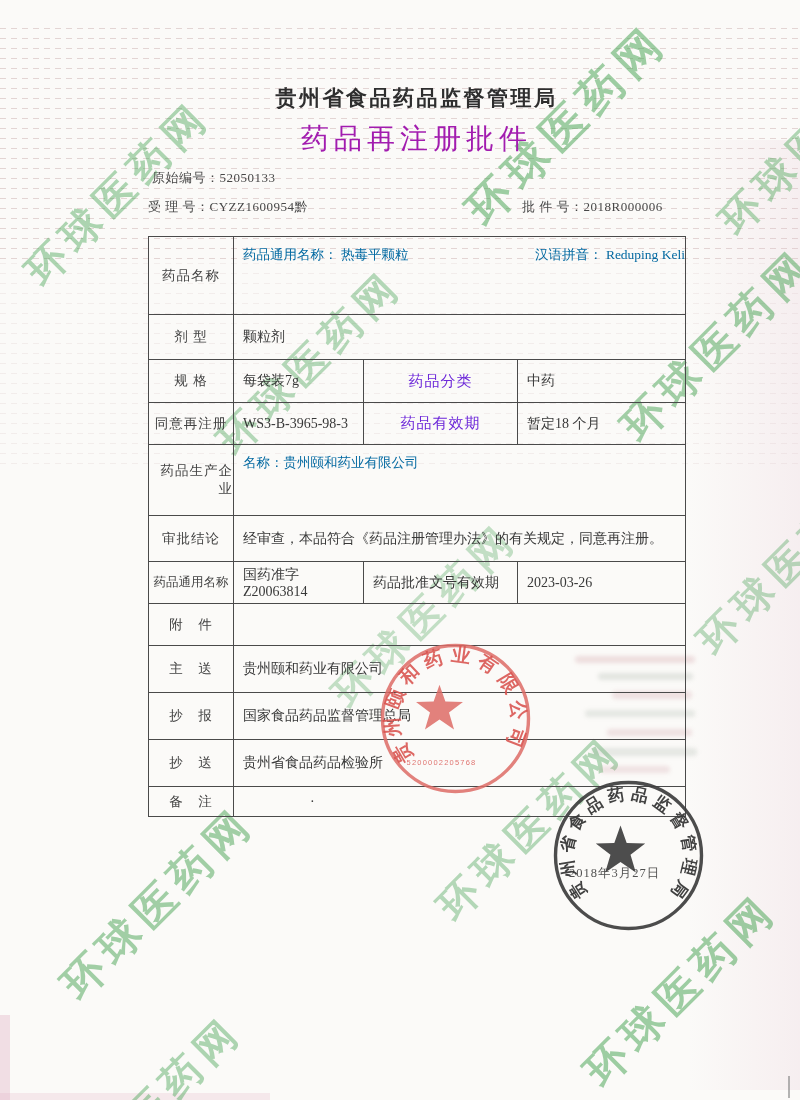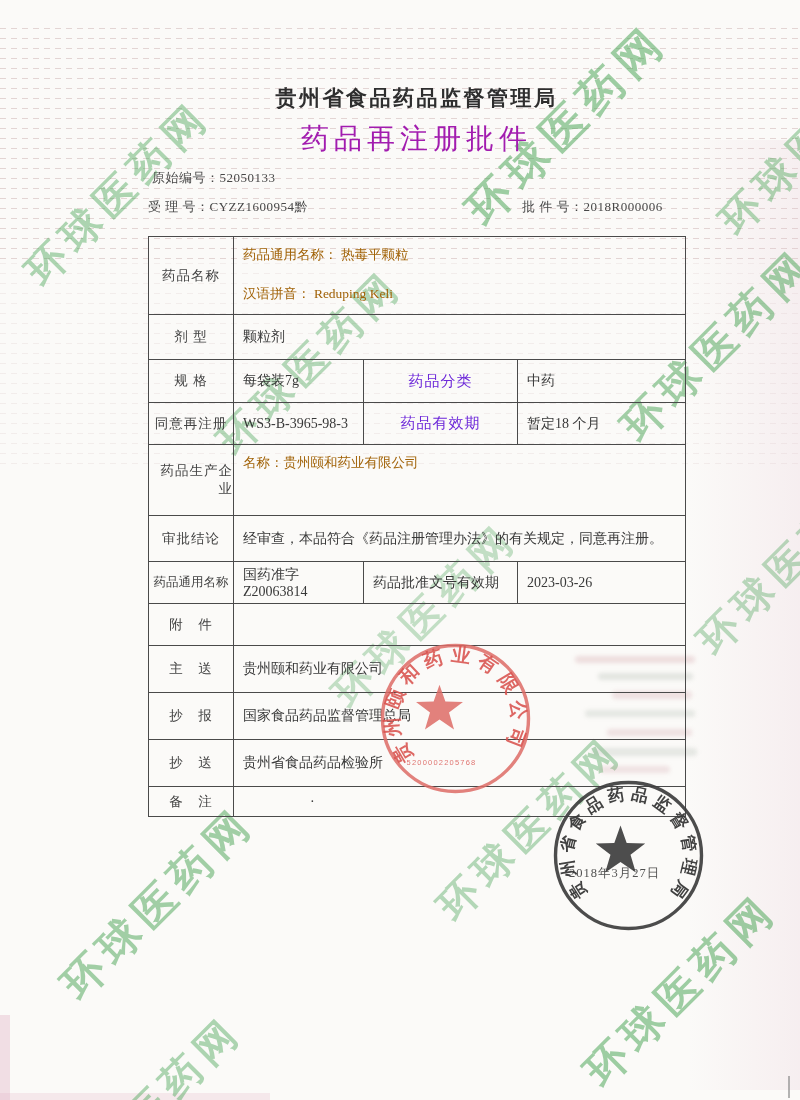--- a/index.html
+++ b/index.html
@@ -71,22 +71,22 @@
   }
   .tbl > div{
     border-right:1.6px solid #4a4a4a; border-bottom:1.6px solid #4a4a4a;
     box-sizing:border-box; overflow:hidden;
   }
   .span3{grid-column:2 / span 3;}
   .lbl{display:flex; align-items:center; justify-content:center;
        font-size:13.5px; color:#424242; letter-spacing:1px; text-align:right;}
   .lbl-sm{font-size:12.5px; letter-spacing:0;}
   .val{display:flex; align-items:center; padding-left:9px; font-size:14px; color:#383838;}
-  .val2{display:flex; flex-direction:column; justify-content:space-between;
-        padding:9px 0 11px 9px; font-size:13.5px; color:#a16207;}
+  .val2{display:flex; flex-direction:row; justify-content:space-between;
+        padding:9px 0 11px 9px; font-size:13.5px; color:#0369a1;}
   .inlbl{display:flex; align-items:center; justify-content:center;
          font-size:15px; color:#6d28d9; letter-spacing:1px;}
   .remark{padding-left:76px; font-size:14px;}
   
   .seal{position:absolute; z-index:4; pointer-events:none;}
 </style>
 </head>
 <body>
 
 <div class="page">

